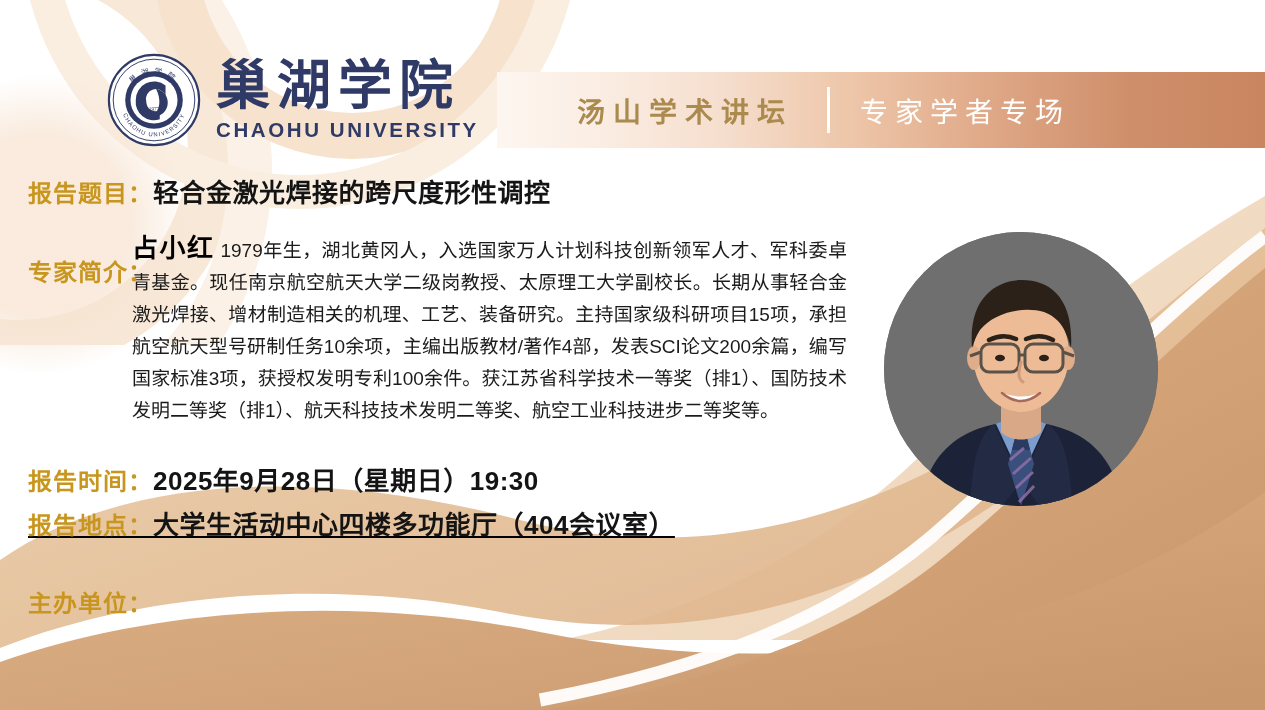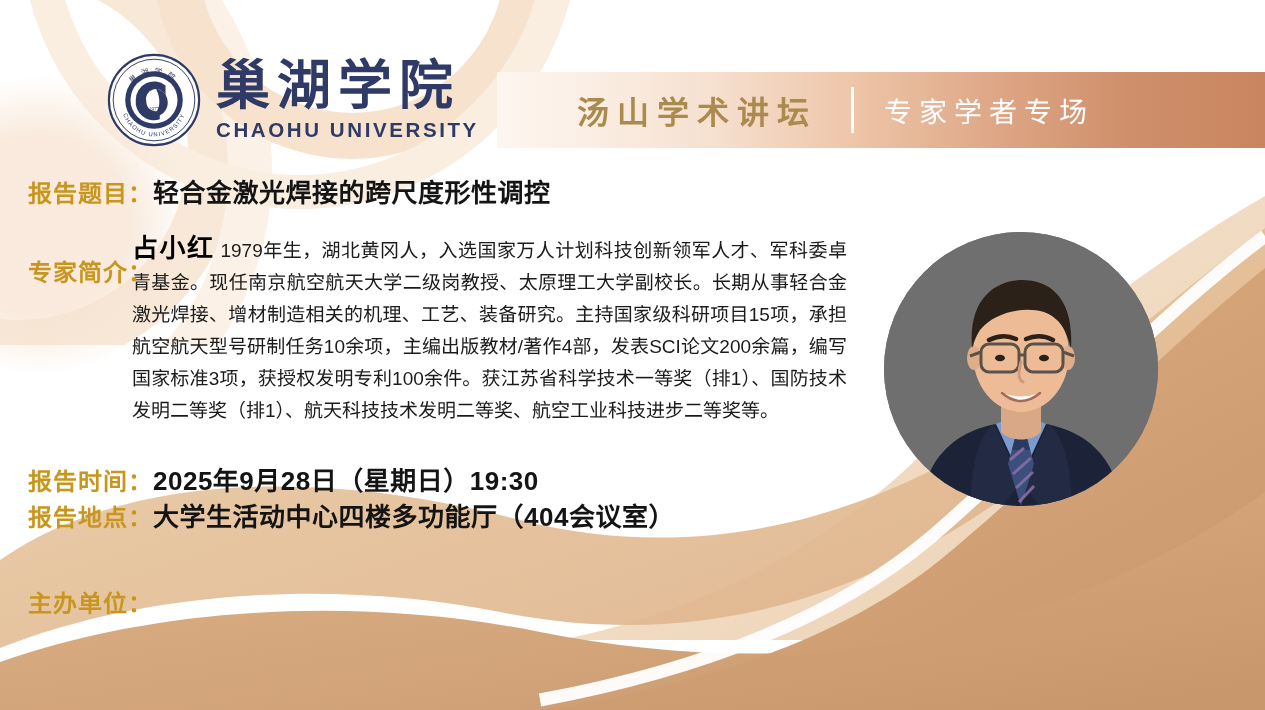--- a/index.html
+++ b/index.html
@@ -82,21 +82,21 @@
       #f6e0d0 28%,
       #eec6a9 46%,
       #dda584 66%,
       #cf8f6b 82%,
       #c9855f 100%);
     display: flex;
     align-items: center;
   }
   .banner-main {
     font-family: "Liberation Serif", "DejaVu Serif", serif;
-    font-size: 32px;
+    font-size: 28px;
     font-weight: 700;
     color: #ab8a4e;
     letter-spacing: 8px;
     margin-left: 80px;
     white-space: nowrap;
   }
   .banner-div {
     width: 3px;
     height: 46px;
     background: #ffffff;
@@ -135,21 +135,21 @@
   }
   .value-strong {
     font-size: 26px;
     font-weight: 700;
     color: #141414;
     letter-spacing: 0.5px;
   }
 
   .row-title { left: 28px; top: 12px; }
   .row-time  { left: 28px; top: 300px; }
-  .row-place { left: 28px; top: 336px; }
+  .row-place { left: 28px; top: 344px; text-decoration: underline; }
   .row-org   { left: 28px; top: 416px; margin-top: 8px; }
 
   .bio-block {
     position: absolute;
     left: 28px;
     top: 72px;
     width: 850px;
   }
   .bio-label {
     position: absolute;

